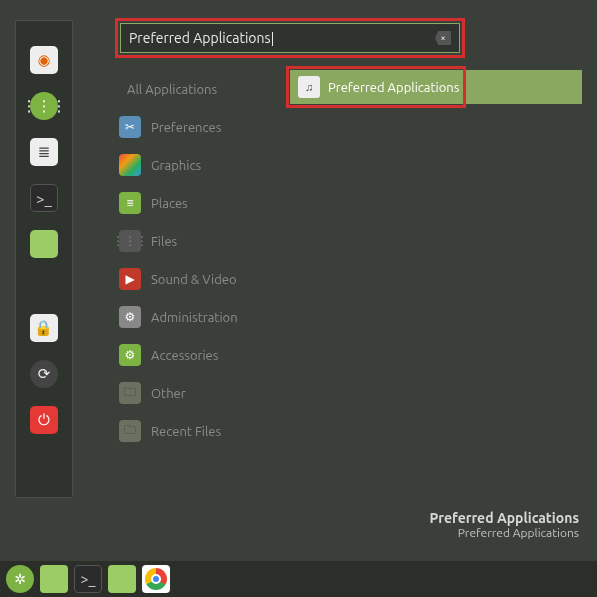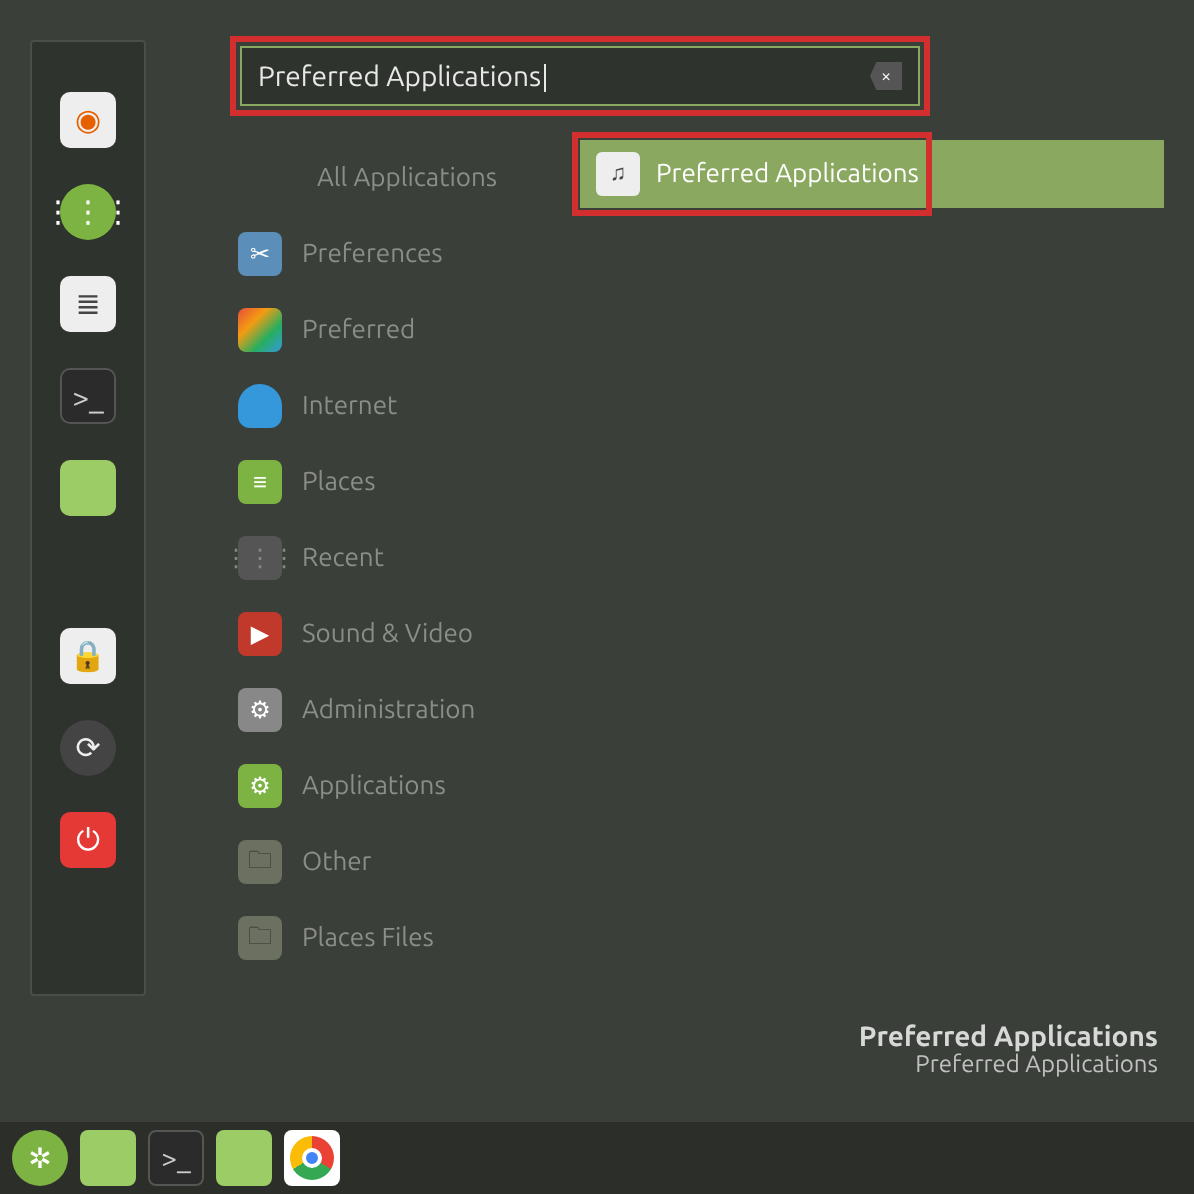--- a/index.html
+++ b/index.html
@@ -110,21 +110,21 @@
     width: 165px;
   }
   .cat-item {
     display: flex;
     align-items: center;
     height: 38px;
     gap: 10px;
     padding-left: 4px;
     color: #8a8e87;
   }
-  .cat-all { color: #8a8e87; padding-left: 12px; justify-content: center;}
+  .cat-all { color: #8a8e87; padding-left: 12px;}
   .cat-icon {
     width: 22px;
     height: 22px;
     border-radius: 4px;
     display:flex;align-items:center;justify-content:center;
     font-size:12px;
     flex-shrink:0;
   }
   .ic-acc  { background:#5b8eb8; color:#fff;}
   .ic-gfx  { background: linear-gradient(135deg,#e74c3c,#f39c12,#27ae60,#3498db);}
@@ -256,53 +256,49 @@
       <div class="cat-item cat-all">
         <span>All Applications</span>
       </div>
       <div id="cat-list">
           <div class="cat-item">
             <span class="cat-icon ic-acc">✂</span>
             <span>Preferences</span>
           </div>
           <div class="cat-item">
             <span class="cat-icon ic-gfx"></span>
-            <span>Preferred</span>
-          </div>
-          <div class="cat-item">
-            <span class="cat-icon ic-net"></span>
-            <span>Internet</span>
+            <span>Graphics</span>
           </div>
           <div class="cat-item">
             <span class="cat-icon ic-off">≡</span>
             <span>Places</span>
           </div>
           <div class="cat-item">
             <span class="cat-icon ic-oth">⋮⋮⋮</span>
-            <span>Recent</span>
+            <span>Files</span>
           </div>
           <div class="cat-item">
             <span class="cat-icon ic-snd">▶</span>
             <span>Sound &amp; Video</span>
           </div>
           <div class="cat-item">
             <span class="cat-icon ic-adm">⚙</span>
             <span>Administration</span>
           </div>
           <div class="cat-item">
             <span class="cat-icon ic-pref">⚙</span>
-            <span>Applications</span>
+            <span>Accessories</span>
           </div>
           <div class="cat-item">
             <span class="cat-icon ic-plc">🗀</span>
             <span>Other</span>
           </div>
           <div class="cat-item">
             <span class="cat-icon ic-rec">🗀</span>
-            <span>Places Files</span>
+            <span>Recent Files</span>
           </div>
         </div>
     </div>
 
     <div class="results">
       <div class="result-item">
         <div class="result-hl"></div>
         <span class="result-icon">♫</span>
         <span>Preferred Applications</span>
       </div>

